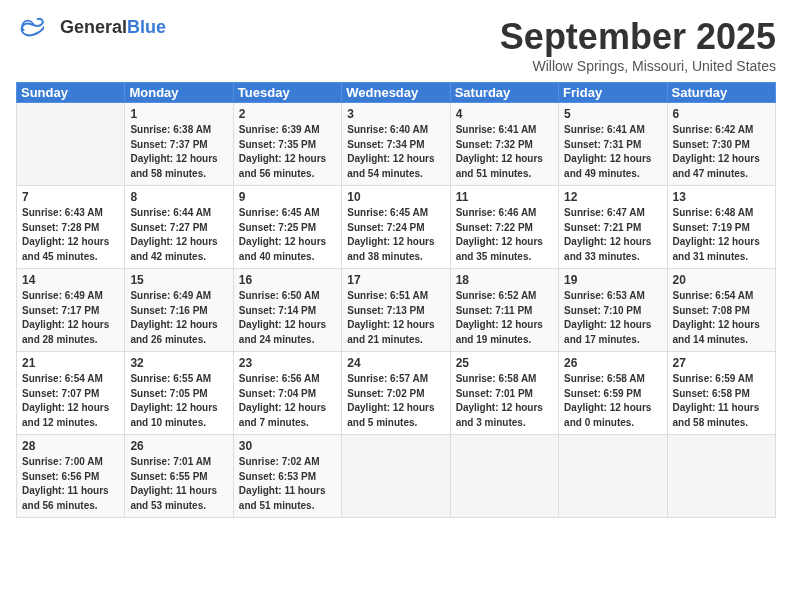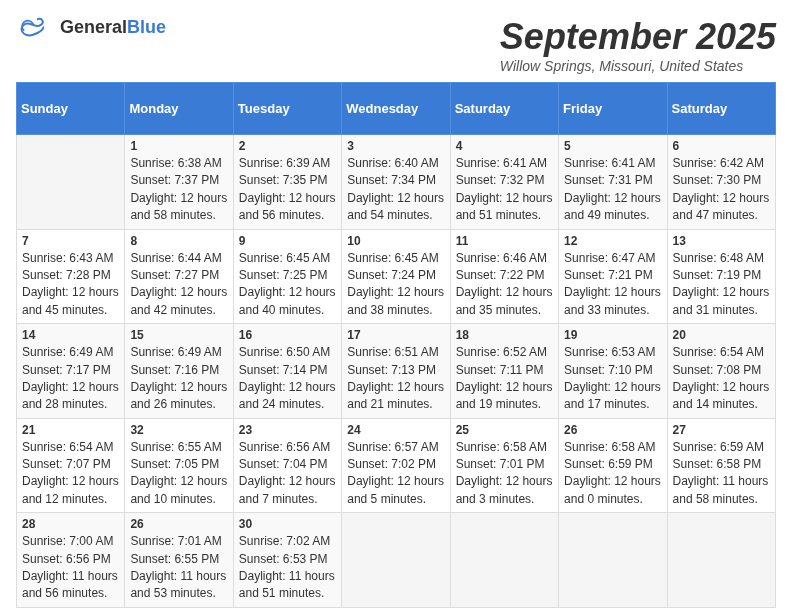--- a/index.html
+++ b/index.html
@@ -19,42 +19,41 @@
     .logo {
       display: flex;
       align-items: center;
       gap: 16px;
     }
     .logo-bird {
       width: 28px;
       height: 22px;
     }
     .title-block {
-      text-align: left;
-      font-style: italic;
+      text-align: right;
     }
     .month-title {
       font-size: 36px;
       font-weight: bold;
       color: #333;
     }
     .location-title {
       font-size: 14px;
       color: #555;
     }
     table {
       width: 100%;
       border-collapse: collapse;
       border: 1px solid #ccc;
     }
     thead tr th {
       background-color: #3a7bd5;
       color: #fff;
       font-size: 13px;
-      padding: 18px 4px;
+      padding: 2px 4px;
       text-align: left;
       border: 1px solid #5590e0;
       font-weight: bold;
     }
     tbody tr td {
       vertical-align: top;
       font-size: 10.5px;
       color: #333;
       padding: 4px 5px;
       border: 1px solid #ddd;
@@ -68,23 +67,24 @@
     tbody tr:nth-child(even) td {
       background: #ffffff;
     }
     .day-number {
       font-weight: bold;
       font-size: 12px;
       display: block;
       margin-bottom: 2px;
     }
     .day-info {
-      font-size: 12px;
+      font-size: 10px;
       line-height: 1.45;
       color: #333;
+      font-weight: bold;
     }
     td.empty {
       background: #f5f5f5 !important;
     }
   </style>
 </head>
 <body>
 
 <div class="header">
   <div class="logo">

